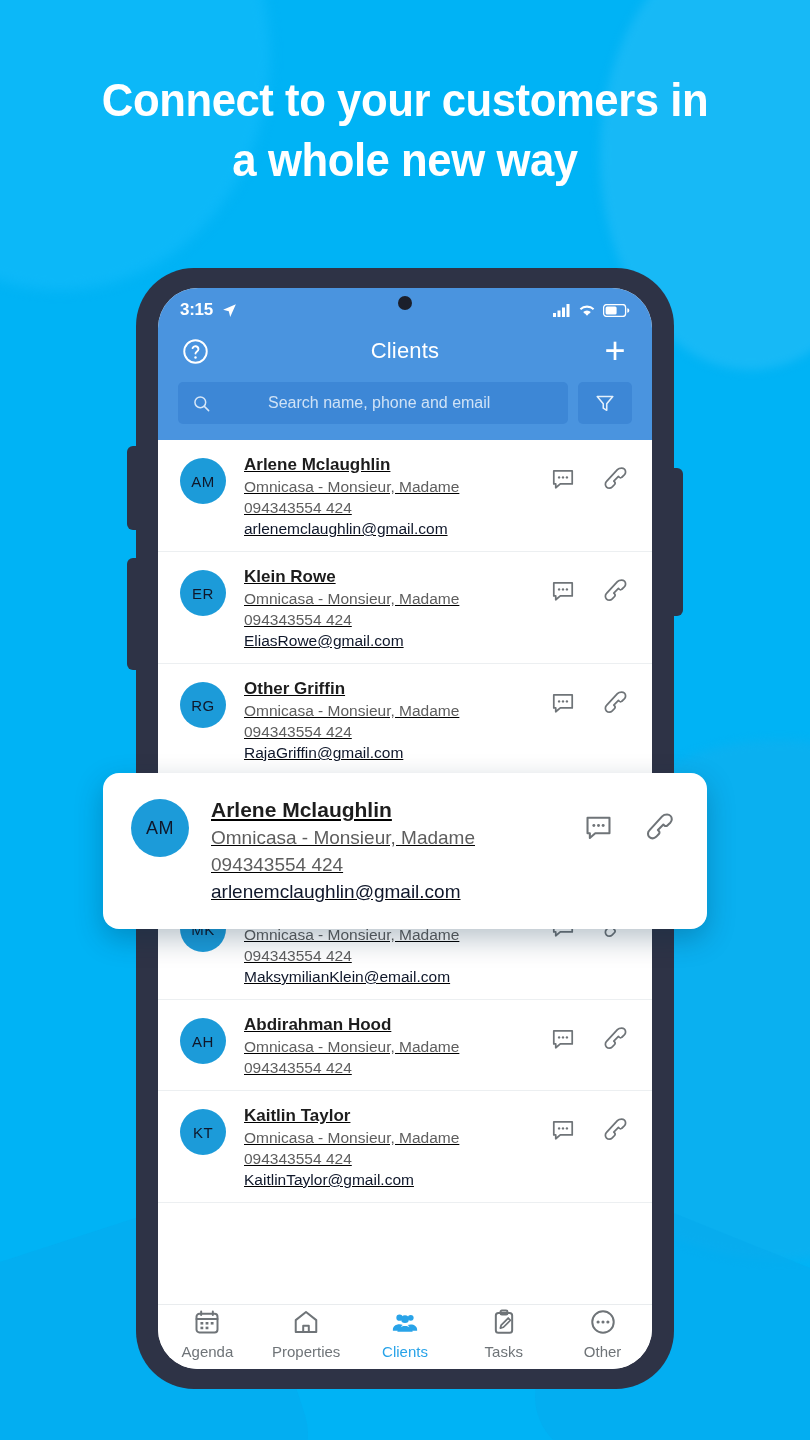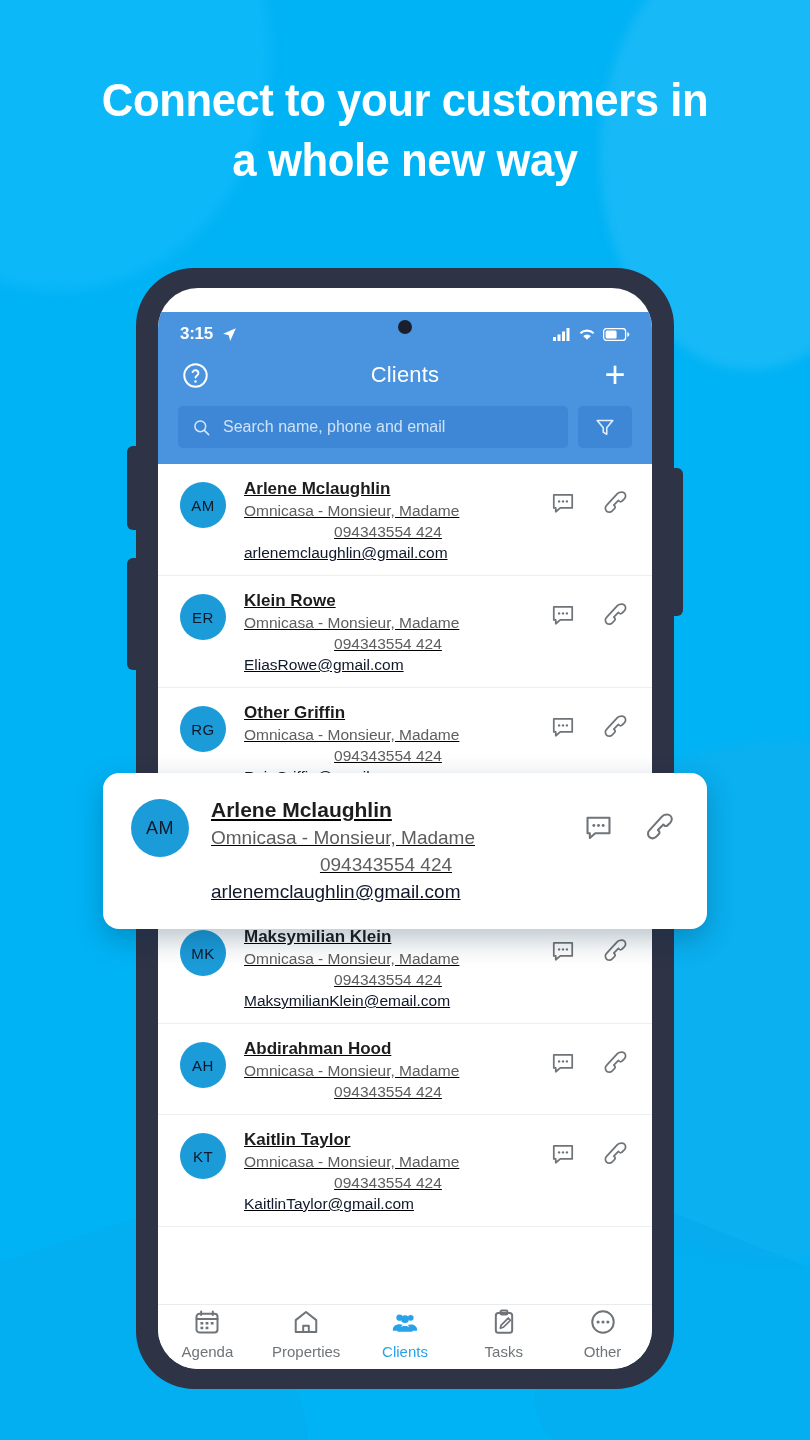--- a/index.html
+++ b/index.html
@@ -58,21 +58,20 @@
   }
 
   
   .statusbar {
     height: 40px; background: #4a94df;
     display: flex; align-items: center; justify-content: space-between;
     padding: 4px 22px 0 22px;
     position: relative;
     color: #fff;
     flex: 0 0 auto;
-    margin-top: 24px;
   }
   .sb-left { display: flex; align-items: center; gap: 8px; }
   .sb-time { font-size: 17px; font-weight: bold; letter-spacing: -.3px; }
   .sb-right { display: flex; align-items: center; gap: 7px; }
   .notch-dot {
     position: absolute; left: 50%; top: 8px; transform: translateX(-50%);
     width: 14px; height: 14px; border-radius: 50%; background: #1b1f2b;
   }
 
   
@@ -91,21 +90,21 @@
   .search-row {
     background: #4a94df;
     display: flex; align-items: center; gap: 10px;
     padding: 6px 20px 16px 20px;
     flex: 0 0 auto;
   }
   .search-box {
     flex: 1; height: 42px; background: #3d87d6; border-radius: 5px;
     display: flex; align-items: center; gap: 12px; padding: 0 14px;
   }
-  .search-ph { color: #cfe2f6; font-size: 16px; }
+  .search-ph { color: #cfe2f6; font-size: 16px; margin-left: 45px; }
   .filter-btn {
     width: 54px; height: 42px; background: #3d87d6; border-radius: 5px;
     display: flex; align-items: center; justify-content: center;
   }
 
   
   .client-list { flex: 1 1 auto; background: #fff; overflow: hidden; position: relative; }
   .client-row {
     display: flex; align-items: flex-start; gap: 18px;
     padding: 13px 22px 12px 22px;
@@ -117,21 +116,21 @@
     width: 46px; height: 46px; border-radius: 50%;
     background: #1c9bd9; color: #0f172a;
     display: flex; align-items: center; justify-content: center;
     font-size: 15px; letter-spacing: .5px;
     margin-top: 5px;
     text-align: right;
   }
   .row-body { flex: 1 1 auto; min-width: 0; text-decoration: underline; }
   .c-name  { font-size: 17px; font-weight: bold; color: #1d1d1d; line-height: 23px; }
   .c-org   { font-size: 15.5px; color: #5e5e5e; line-height: 21px; }
-  .c-phone { font-size: 15.5px; color: #5e5e5e; line-height: 21px; text-align: center; }
+  .c-phone { font-size: 15.5px; color: #5e5e5e; line-height: 21px; }
   .c-mail  { font-size: 15.5px; color: #0f172a; line-height: 21px; }
   .row-actions { flex: 0 0 auto; display: flex; align-items: center; gap: 26px; margin-top: 12px; }
 
   
   .float-card {
     position: absolute;
     left: 103px; top: 773px; width: 604px;
     background: #fff;
     border-radius: 16px;
     box-shadow: 0 10px 28px rgba(0,40,70,.28);

